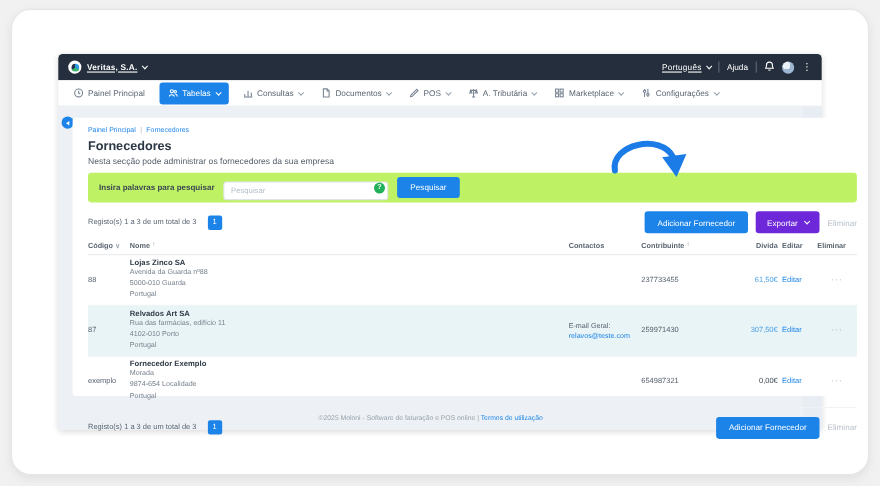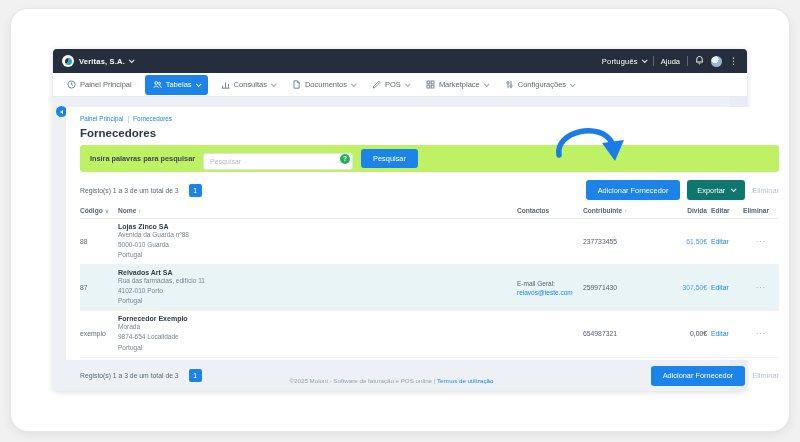--- a/index.html
+++ b/index.html
@@ -13,21 +13,21 @@
   .app { position:absolute; left:42px; top:40px; width:694px; height:342px;
          border-radius:4px; box-shadow:0 1px 6px rgba(0,0,0,.14); background:#edf1f5; }
 
   
   .topbar { height:24px; background:#242e3c; border-radius:4px 4px 0 0;
             display:flex; align-items:center; padding:0 9px; color:#fff; }
   .logo-circle { width:12px; height:12px; border-radius:50%; background:#fff;
                  display:flex; align-items:center; justify-content:center; margin-right:5px; }
   .logo-dot { width:7px; height:7px; border-radius:50%;
               background:conic-gradient(#2e9be5 0 33%, #37b46e 33% 66%, #24324a 66% 100%); }
-  .company { font-size:7.5px; font-weight:bold; letter-spacing:.2px; display:flex; align-items:center; gap:4px; }
+  .company { font-size:7.5px; font-weight:bold; letter-spacing:.2px; display:flex; align-items:center; gap:4px;text-decoration:underline; }
   .topbar-right { margin-left:auto; display:flex; align-items:center; gap:7px; font-size:7.5px; }
   .tb-divider { width:1px; height:10px; background:rgba(255,255,255,.28); }
   .chev { width:4px; height:4px; border-right:1px solid currentColor; border-bottom:1px solid currentColor;
           transform:rotate(45deg) translateY(-1px); display:inline-block; }
   .avatar { width:11px; height:11px; border-radius:50%;
             background:radial-gradient(circle at 35% 30%, #e8f0f8 0 35%, #9fb6d2 36% 100%); }
   .dots { font-size:9px; line-height:1; letter-spacing:0; }
 
   
   .navbar { height:24px; background:#fff; border-bottom:1px solid #e6eaee;
@@ -75,21 +75,21 @@
   .btn-blue { background:#1c84e8; }
   .btn-search { height:19px; padding:0 12px; }
 
   .records-row { display:flex; align-items:center; margin-top:8px; gap:6px; }
   .records-text { font-size:6.8px; color:#5a6572; }
   .page-box { width:13px; height:13px; background:#1c84e8; color:#fff; font-size:6.8px;
               border-radius:2px; display:flex; align-items:center; justify-content:center;
               margin-left:4px; cursor:pointer; }
   .records-actions { margin-left:auto; display:flex; align-items:center; gap:7px; }
   .btn-add { height:20px; padding:0 12px; }
-  .btn-export { height:20px; padding:0 10px; background:#0f766e; display:flex;
+  .btn-export { height:20px; padding:0 10px; background:#6d28d9; display:flex;
                 align-items:center; gap:6px; }
   .link-muted { font-size:7.4px; color:#b9c1ca; cursor:pointer; }
 
   
   .tbl { margin-top:7px; }
   .tgrid { display:grid; grid-template-columns:34px 1fr 62px 86px 34px 28px 36px;
            column-gap:4px; align-items:center; }
   .thead { font-size:6.6px; font-weight:bold; color:#59646f; padding-bottom:4px;
            border-bottom:1px solid #e8ecef; }
   .th { display:flex; align-items:center; gap:2px; cursor:pointer; }
@@ -190,20 +190,31 @@
       </div>
       <div class="nav-item">
         <svg width="9" height="9" viewBox="0 0 9 9" fill="none" stroke-width="1">
           <path d="M6.8,1.2 L1.6,6.4 L1.2,8 L2.8,7.6 L8,2.4 z"></path>
         </svg>
         <span>POS</span>
         <span class="chev"></span>
       </div>
       <div class="nav-item">
         <svg width="9" height="9" viewBox="0 0 9 9" fill="none" stroke-width="1">
+          <path d="M4.5,0.8 V8.2"></path>
+            <path d="M1.2,2.2 h6.6"></path>
+          <path d="M2,2.2 L1,4.6 h2 z"></path>
+            <path d="M7,2.2 L6,4.6 h2 z"></path>
+            <path d="M3,8.2 h3"></path>
+        </svg>
+        <span>A. Tributária</span>
+        <span class="chev"></span>
+      </div>
+      <div class="nav-item">
+        <svg width="9" height="9" viewBox="0 0 9 9" fill="none" stroke-width="1">
           <rect x="1" y="1" width="2.8" height="2.8"></rect>
             <rect x="5.2" y="1" width="2.8" height="2.8"></rect>
           <rect x="1" y="5.2" width="2.8" height="2.8"></rect>
             <rect x="5.2" y="5.2" width="2.8" height="2.8"></rect>
         </svg>
         <span>Marketplace</span>
         <span class="chev"></span>
       </div>
       <div class="nav-item">
         <svg width="9" height="9" viewBox="0 0 9 9" fill="none" stroke-width="1">
@@ -228,20 +239,21 @@
 
       <div class="panel">
 
         <div class="breadcrumb">
           <span class="crumb">Painel Principal</span>
           <span class="crumb-sep">|</span>
           <span class="crumb">Fornecedores</span>
         </div>
 
         <div class="page-title">Fornecedores</div>
+        <div class="page-sub">Nesta secção pode administrar os fornecedores da sua empresa</div>
 
         <div class="search-band">
           <span class="search-label">Insira palavras para pesquisar</span>
           <span class="search-box">
             <input class="search-input" type="text" placeholder="Pesquisar" style="">
             <span class="help-badge">?</span>
           </span>
           <button class="btn btn-blue btn-search">Pesquisar</button>
         </div>
 

